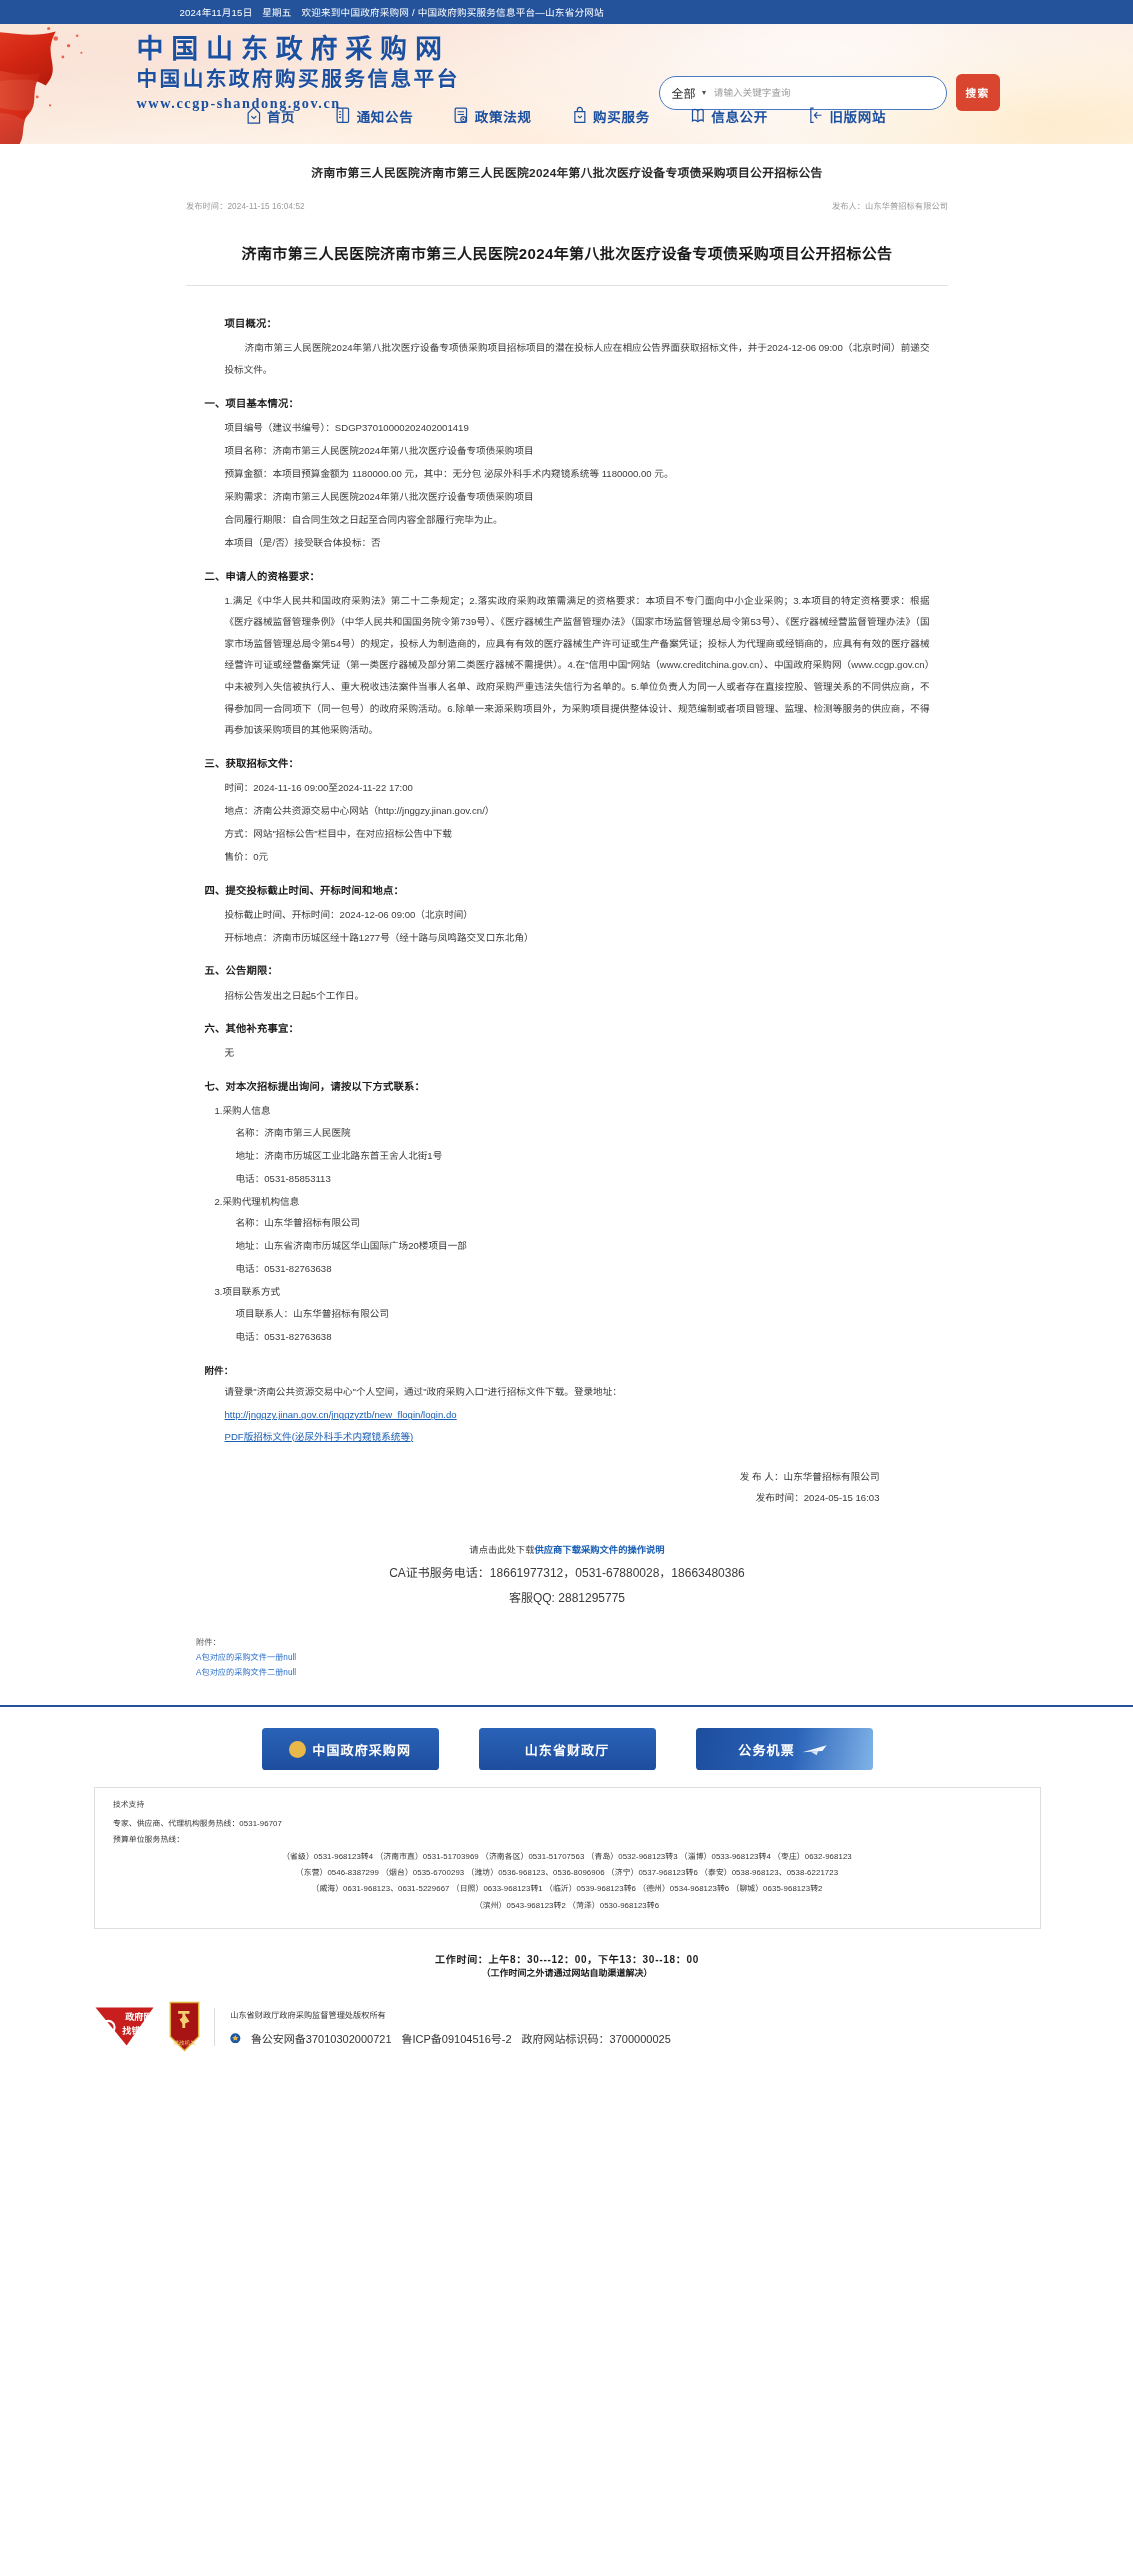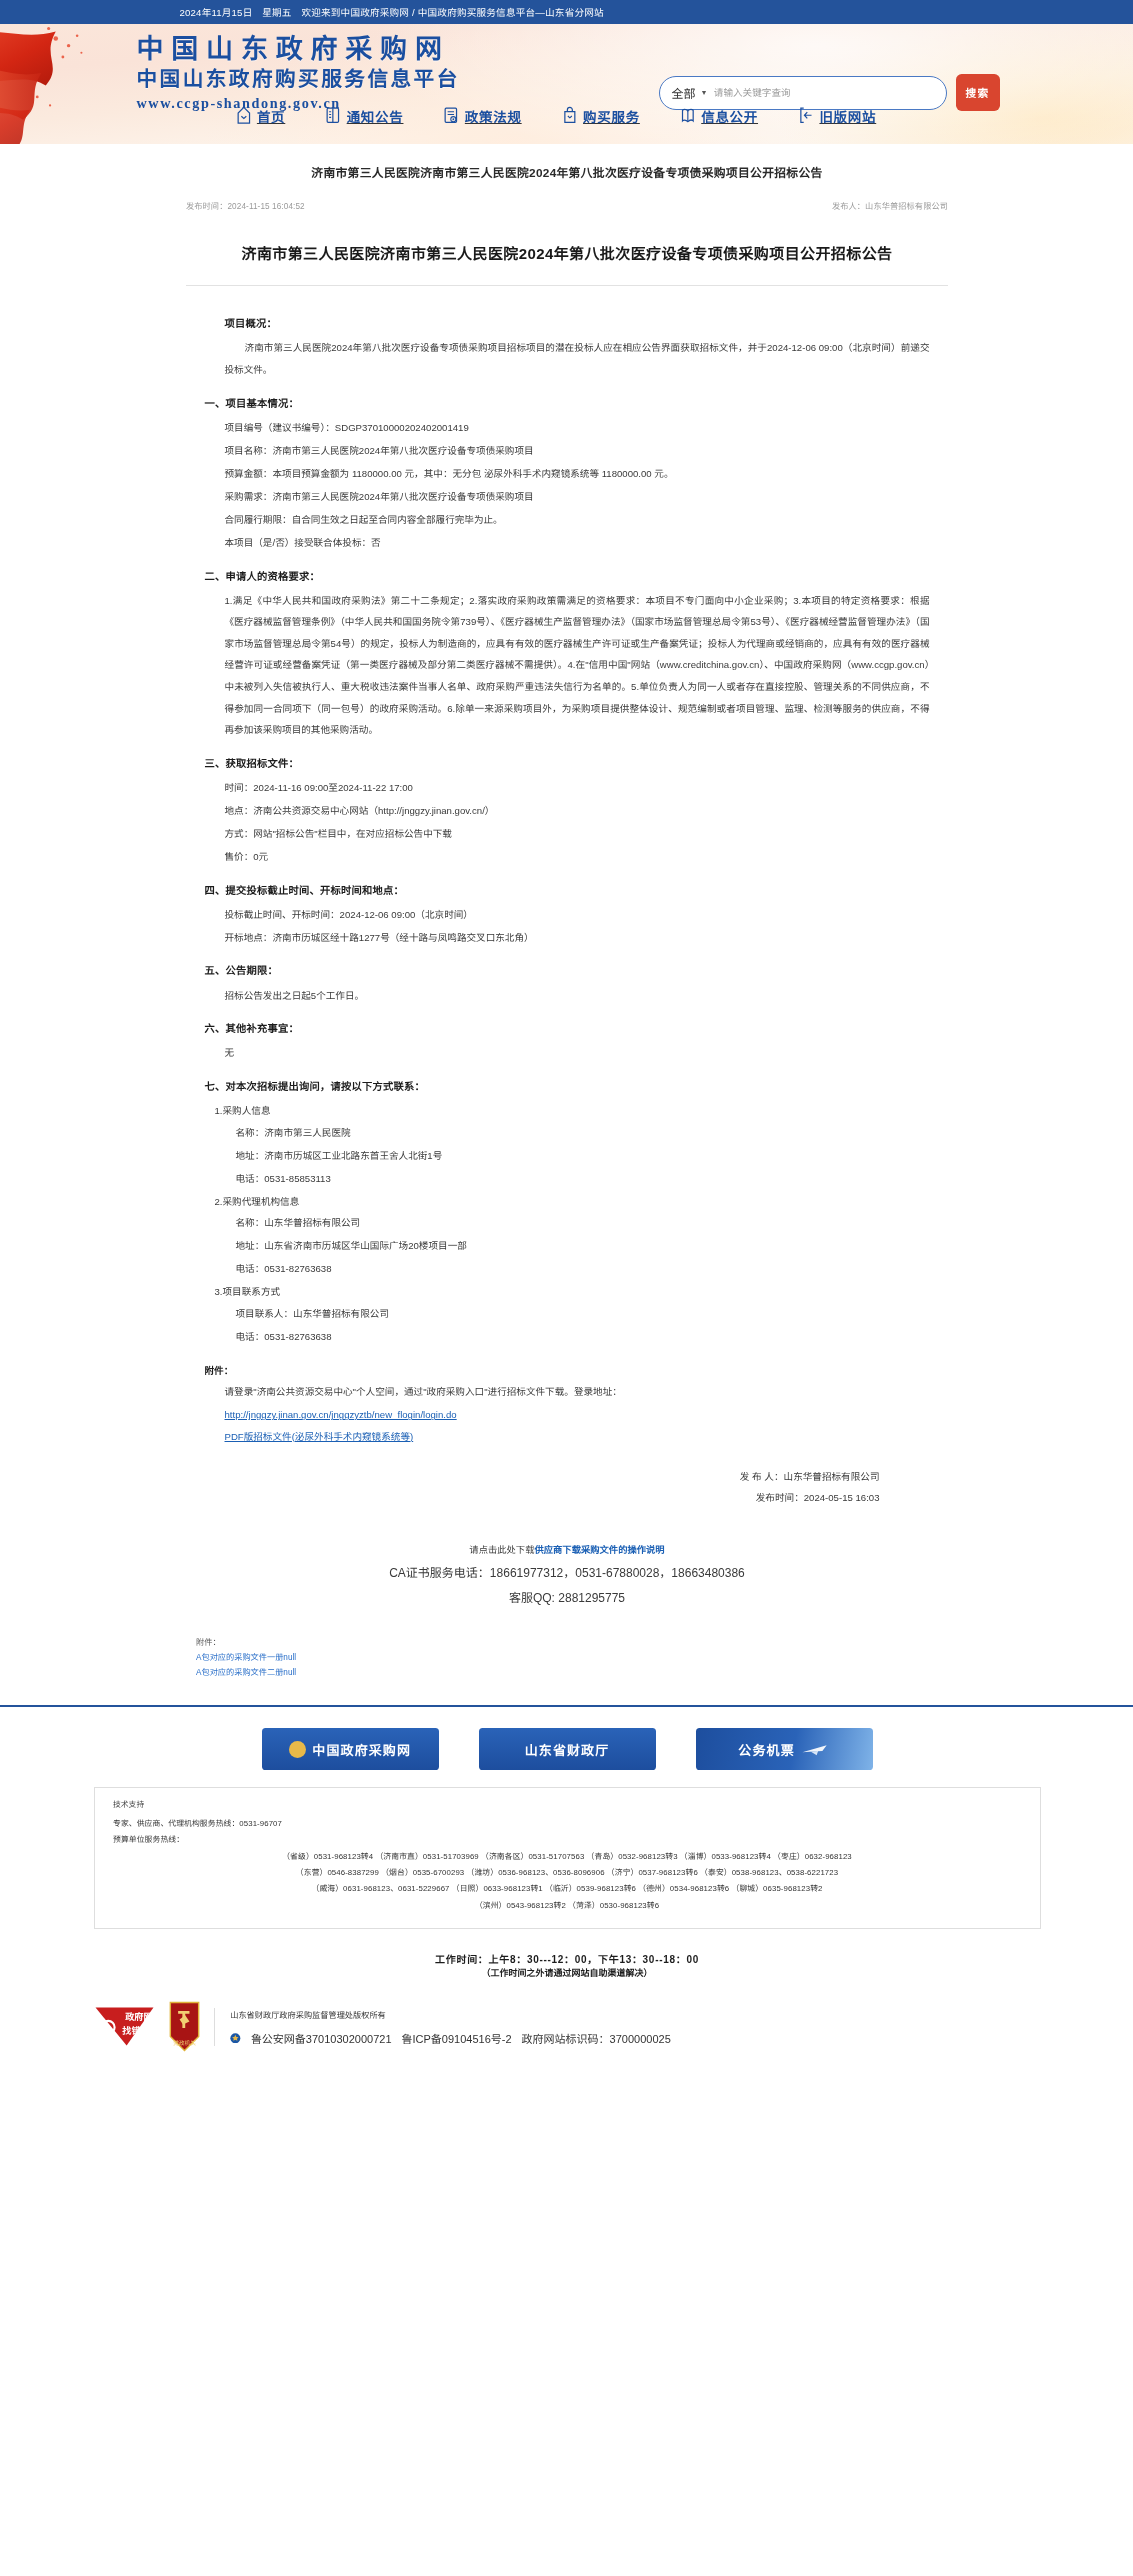--- a/index.html
+++ b/index.html
@@ -87,21 +87,21 @@
     margin-left: 8.5px;
     width: 44px; height: 37px;
     background: #d9452f;
     border: 0; border-radius: 5.7px;
     color: #fff; font-size: 10.7px; font-weight: 700;
     letter-spacing: 1.4px; cursor: pointer;
     font-family: "Liberation Sans", sans-serif;
   }
 
   
-  .nav { position: absolute; left: 142px; bottom: 18.5px; display: flex; align-items: center; gap: 40px; z-index: 4; text-decoration: underline; }
+  .nav { position: absolute; left: 152px; bottom: 18.5px; display: flex; align-items: center; gap: 40px; z-index: 4; }
   .nav-item { display: flex; align-items: center; gap: 5.7px; cursor: pointer; }
   .nav-item .label {
     font-family: "Liberation Serif", "DejaVu Serif", serif;
     font-size: 13.5px; font-weight: 700; color: #1b4fa0; letter-spacing: 0.7px;
   }
   .nav-ico { width: 15.7px; height: 18.5px; display: block; }
 
   
   .page-head { width: 947px; margin: 0 auto; padding: 18.5px 0 10px; }
   .page-head h1 {

